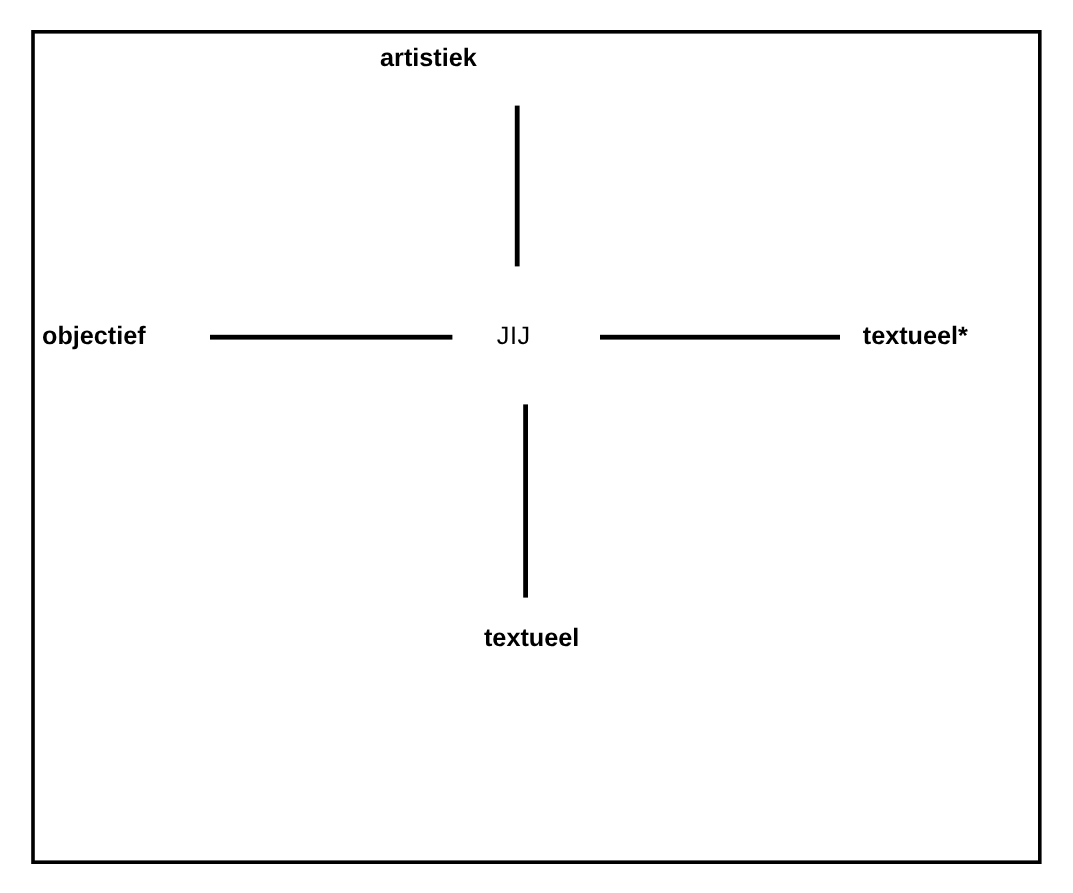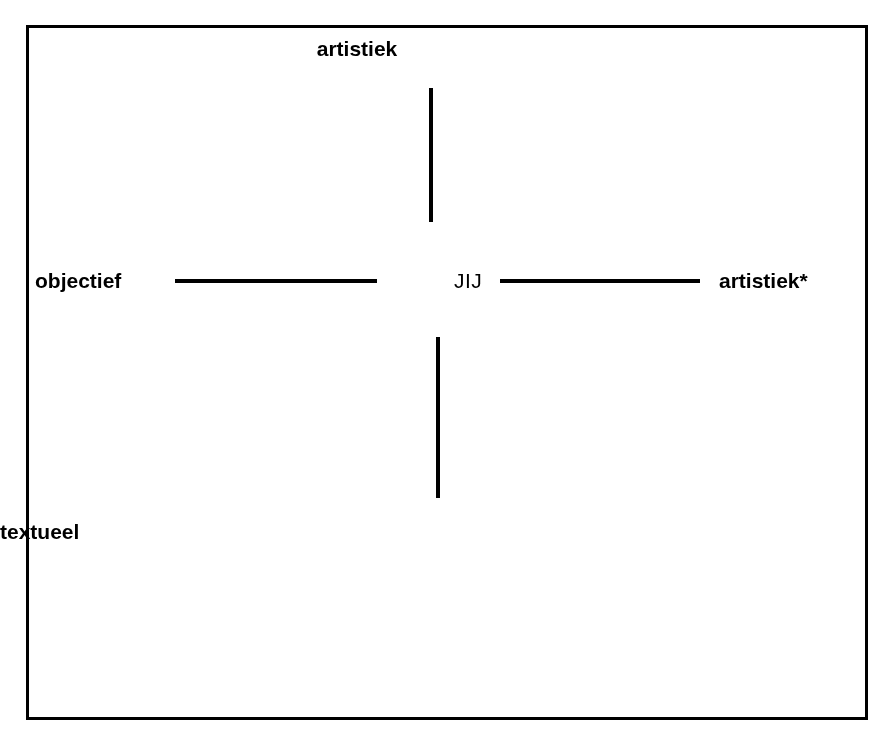--- a/index.html
+++ b/index.html
@@ -80,20 +80,21 @@
     text-align: center;
     
     padding-left: 2px;
     box-sizing: border-box;
   }
 
   .label-bottom {
     left: 0;
     top: 521px;
     width: 886px;
+    text-align: center;
     padding-left: 0px;
     box-sizing: border-box;
   }
 
   .label-left {
     left: 35px;
     top: 270px;
   }
 
   .label-right {
@@ -105,21 +106,20 @@
   .center-label {
     position: absolute;
     left: 414px;
     top: 270px;
     color: #000000;
     font-weight: normal;
     font-size: 21px;
     line-height: 1;
     letter-spacing: 0.5px;
     white-space: nowrap;
-    margin-left: 40px;
   }
 </style>
 </head>
 <body>
 
 <div id="canvas">
 
   <div class="frame"></div>
 
   <div class="axis-line axis-v-top"></div>
@@ -129,17 +129,17 @@
   <div class="axis-line axis-h-left"></div>
 
   <div class="axis-line axis-h-right"></div>
 
   <div class="pole-label label-top">artistiek</div>
 
   <div class="pole-label label-left">objectief</div>
 
   <div class="center-label">JIJ</div>
 
-  <div class="pole-label label-right">artistiek*</div>
+  <div class="pole-label label-right">textueel*</div>
 
   <div class="pole-label label-bottom">textueel</div>
 
 </div>
 
 </body></html>

